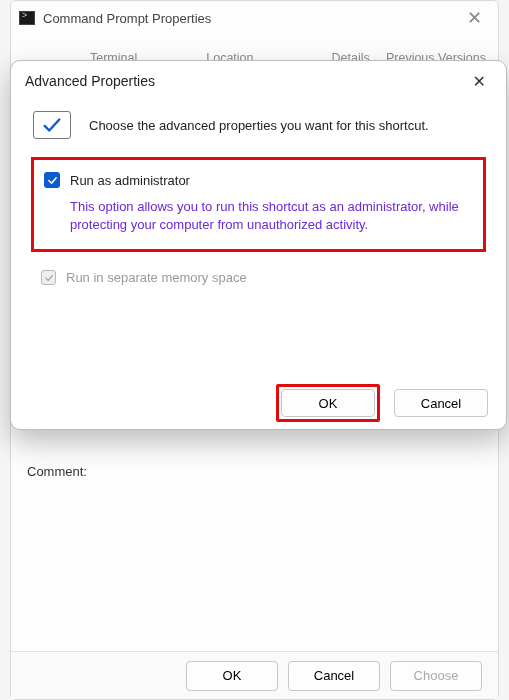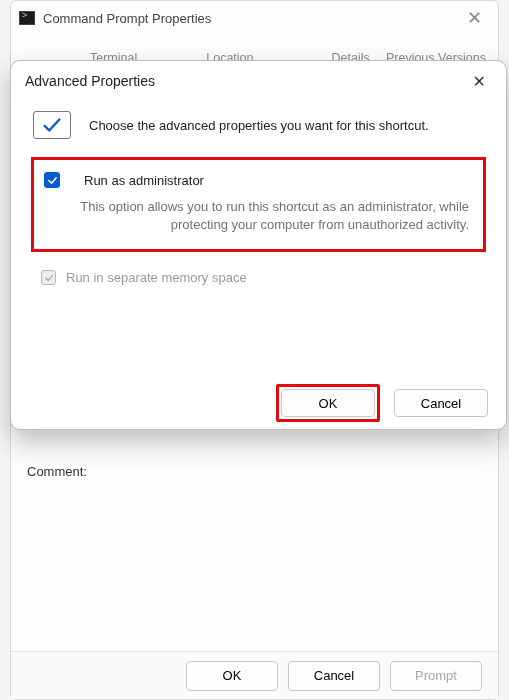--- a/index.html
+++ b/index.html
@@ -87,29 +87,29 @@
   .intro-row { display:flex; align-items:center; gap:18px; margin:6px 0 18px 4px;}
   .shortcut-icon {
     width:38px; height:28px; border:1px solid #777; border-radius:3px;
     display:flex; align-items:center; justify-content:center; color:#0a5bd1;
     font-size:20px; font-weight:bold;
   }
   .intro-text { color:#222;}
   .highlight-box {
     border:3px solid #e10b0b; padding:12px 14px 16px 10px; margin:4px 2px;
   }
-  .check-row { display:flex; align-items:center; gap:24px; }
+  .check-row { display:flex; align-items:center; gap:10px; }
   .check {
     width:16px; height:16px; border-radius:3px; background:#0a5bd1;
     display:flex; align-items:center; justify-content:center; color:#fff;
     font-size:11px; font-weight:bold; flex-shrink:0;
   }
   .check svg { width:11px; height:11px; }
   .check-label { color:#222; }
-  .desc { margin:10px 0 0 26px; color:#737373; line-height:1.35; max-width:400px;text-align:right;}
+  .desc { margin:10px 0 0 26px; color:#6d28d9; line-height:1.35; max-width:400px;}
   .disabled-check-row { display:flex; align-items:center; gap:10px; margin:18px 4px 0 12px; color:#9a9a9a;}
   .disabled-check {
     width:15px; height:15px; border:1px solid #b8b8b8; border-radius:3px;
     background:#eee; display:flex; align-items:center; justify-content:center;
   }
   .disabled-check svg { width:10px; height:10px; stroke:#aaa; }
   .dlg-footer {
     position:absolute; left:0; right:0; bottom:0; height:52px;
     display:flex; justify-content:flex-end; align-items:center;
     gap:14px; padding:0 18px;
@@ -136,21 +136,21 @@
     <div class="tab">Previous Versions</div>
   </div>
   <div class="parent-body">
     <div class="comment-row">
       <div class="comment-label">Comment:</div>
     </div>
   </div>
   <div class="parent-footer">
     <button class="btn">OK</button>
     <button class="btn">Cancel</button>
-    <button class="btn disabled">Prompt</button>
+    <button class="btn disabled">Choose</button>
   </div>
 </div>
 
 <div class="dialog">
   <div class="dlg-title">
     <div class="dlg-title-text">Advanced Properties</div>
     <div class="dlg-close">✕</div>
   </div>
   <div class="dlg-body">
     <div class="intro-row">

